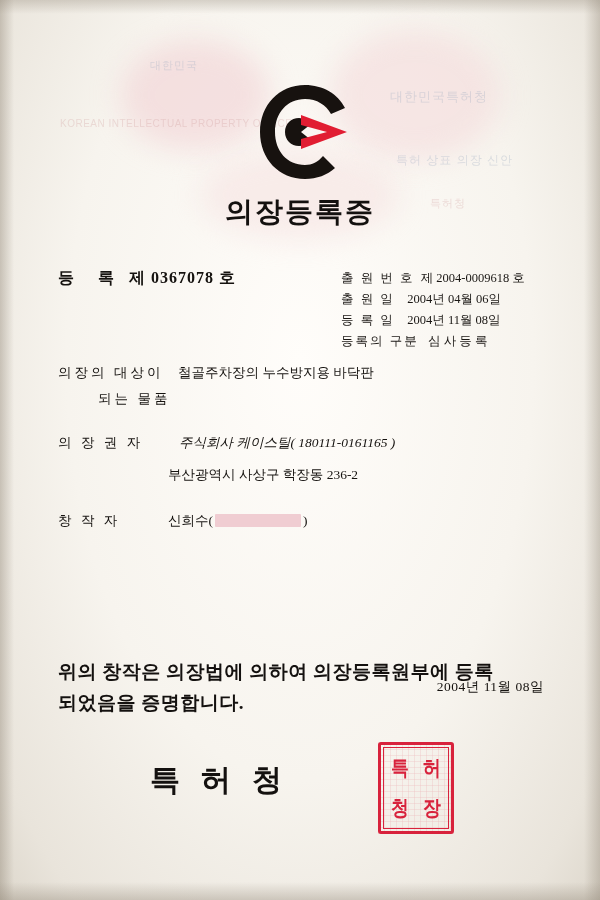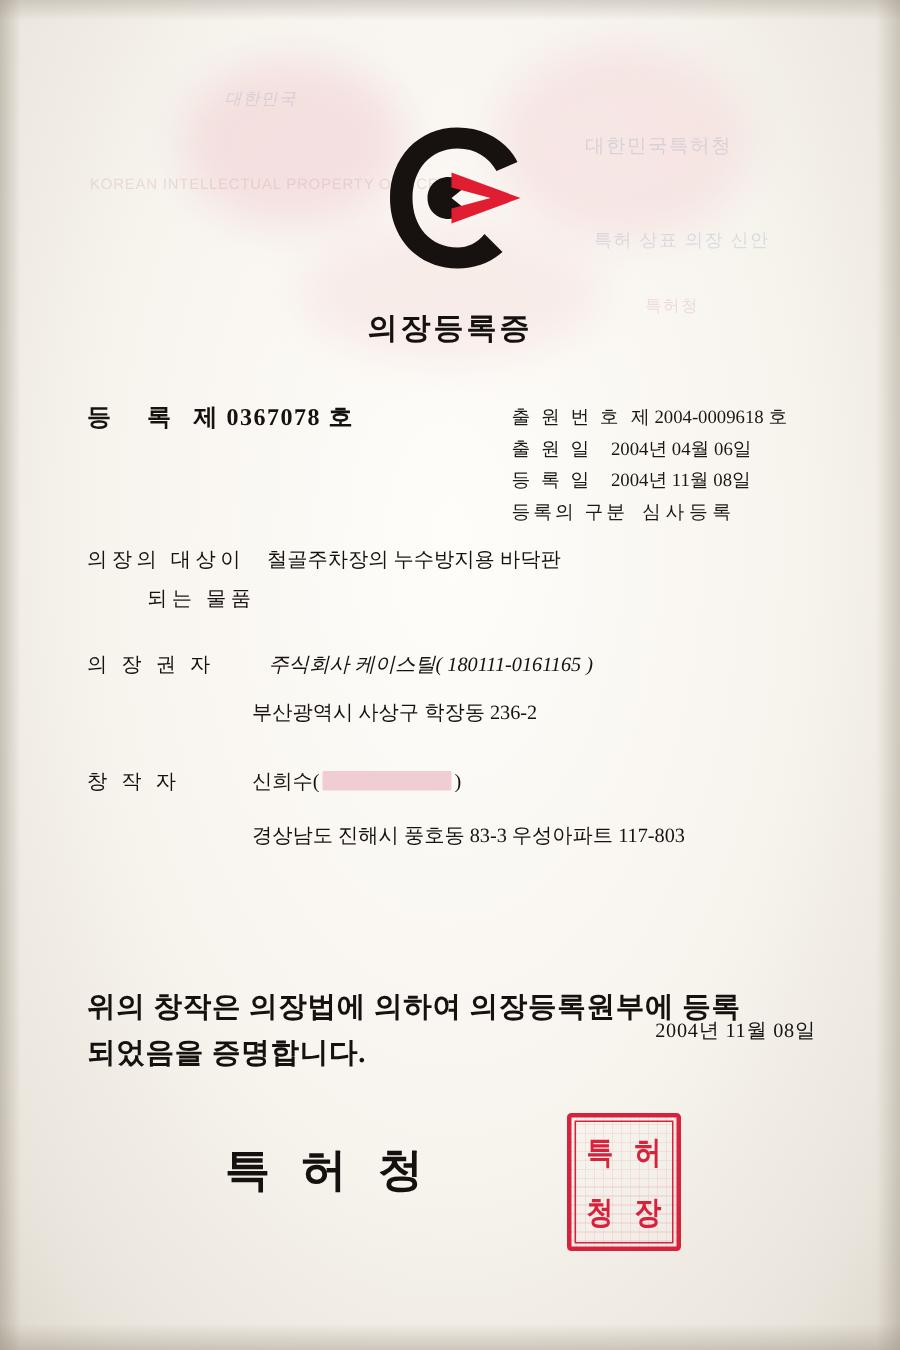--- a/index.html
+++ b/index.html
@@ -57,26 +57,26 @@
   .emblem {
     position: absolute;
     left: 255px;
     top: 82px;
     width: 100px;
     height: 100px;
   }
 
   .title {
     position: absolute;
-    left: 0; top: 205px;
+    left: 0; top: 193px;
     width: 600px;
     text-align: center;
     font-family: "Liberation Serif", serif;
     font-weight: bold;
-    font-size: 20px;
+    font-size: 28px;
     letter-spacing: 2px;
     color: #14110f;
   }
 
   .reg-no {
     position: absolute;
     left: 58px;
     top: 268px;
     font-size: 16px;
     font-weight: bold;
@@ -197,21 +197,21 @@
 <div id="page">
   <div class="paper"></div>
 
   <div class="blob" style="left:120px; top:40px; width:150px; height:110px; background:rgba(240,205,210,.55);"></div>
   <div class="blob" style="left:330px; top:30px; width:170px; height:130px; background:rgba(243,214,216,.5);"></div>
   <div class="blob" style="left:200px; top:150px; width:200px; height:90px; background:rgba(244,220,220,.45);"></div>
 
   <div class="wm" style="left:390px; top:88px; font-size:13px;">대한민국특허청</div>
   <div class="wm" style="left:396px; top:152px; font-size:12px;">특허 상표 의장 신안</div>
   <div class="wm wm-red" style="left:60px; top:118px; font-size:10px; letter-spacing:.5px;">KOREAN INTELLECTUAL PROPERTY OFFICE</div>
-  <div class="wm" style="left:150px; top:58px; font-size:11px;font-style:italic;">대한민국</div>
+  <div class="wm" style="left:150px; top:58px; font-size:11px;">대한민국</div>
   <div class="wm wm-red" style="left:430px; top:196px; font-size:11px;">특허청</div>
 
   <div class="paper-edge-l"></div>
   <div class="paper-edge-r"></div>
   <div class="paper-edge-t"></div>
   <div class="paper-edge-b"></div>
 
   <div class="emblem">
     <svg viewBox="0 0 100 100" width="100" height="100" aria-hidden="true">
       <path d="M50 3 C24 3 5 23 5 50 C5 77 24 97 50 97 C62 97 72 93 80 86 L68 74 C63 80 57 83 50 83 C32 83 20 69 20 50 C20 31 32 17 50 17 C62 17 71 23 76 32 L90 26 C83 12 68 3 50 3 Z" fill="#17120f"></path>
@@ -253,21 +253,20 @@
   <div class="fvalue" style="left:178px; top:364px;">철골주차장의 누수방지용 바닥판</div>
 
   <div class="flabel" style="left:58px; top:434px;">의 장 권 자</div>
   <div class="fvalue" style="left:179px; top:434px;font-style:italic;">주식회사 케이스틸( 180111-0161165 )</div>
   <div class="fvalue" style="left:168px; top:466px;">부산광역시 사상구 학장동 236-2</div>
 
   <div class="flabel" style="left:58px; top:512px;font-family:Liberation Serif, serif;">창 작 자</div>
   <div class="fvalue" style="left:168px; top:512px;">
     <span>신희수(</span><span class="redacted"></span><span>)</span>
   </div>
-  <div class="fvalue" style="left:168px; top:548px;">경상남도 진해시 풍호동 83-3  우성아파트 117-803</div>
 
   <div class="statement">
     <div>위의 창작은 의장법에 의하여 의장등록원부에 등록</div>
     <div>되었음을 증명합니다.</div>
   </div>
 
   <div class="issue-date">2004년  11월  08일</div>
 
   <div class="authority">특허청</div>
 

